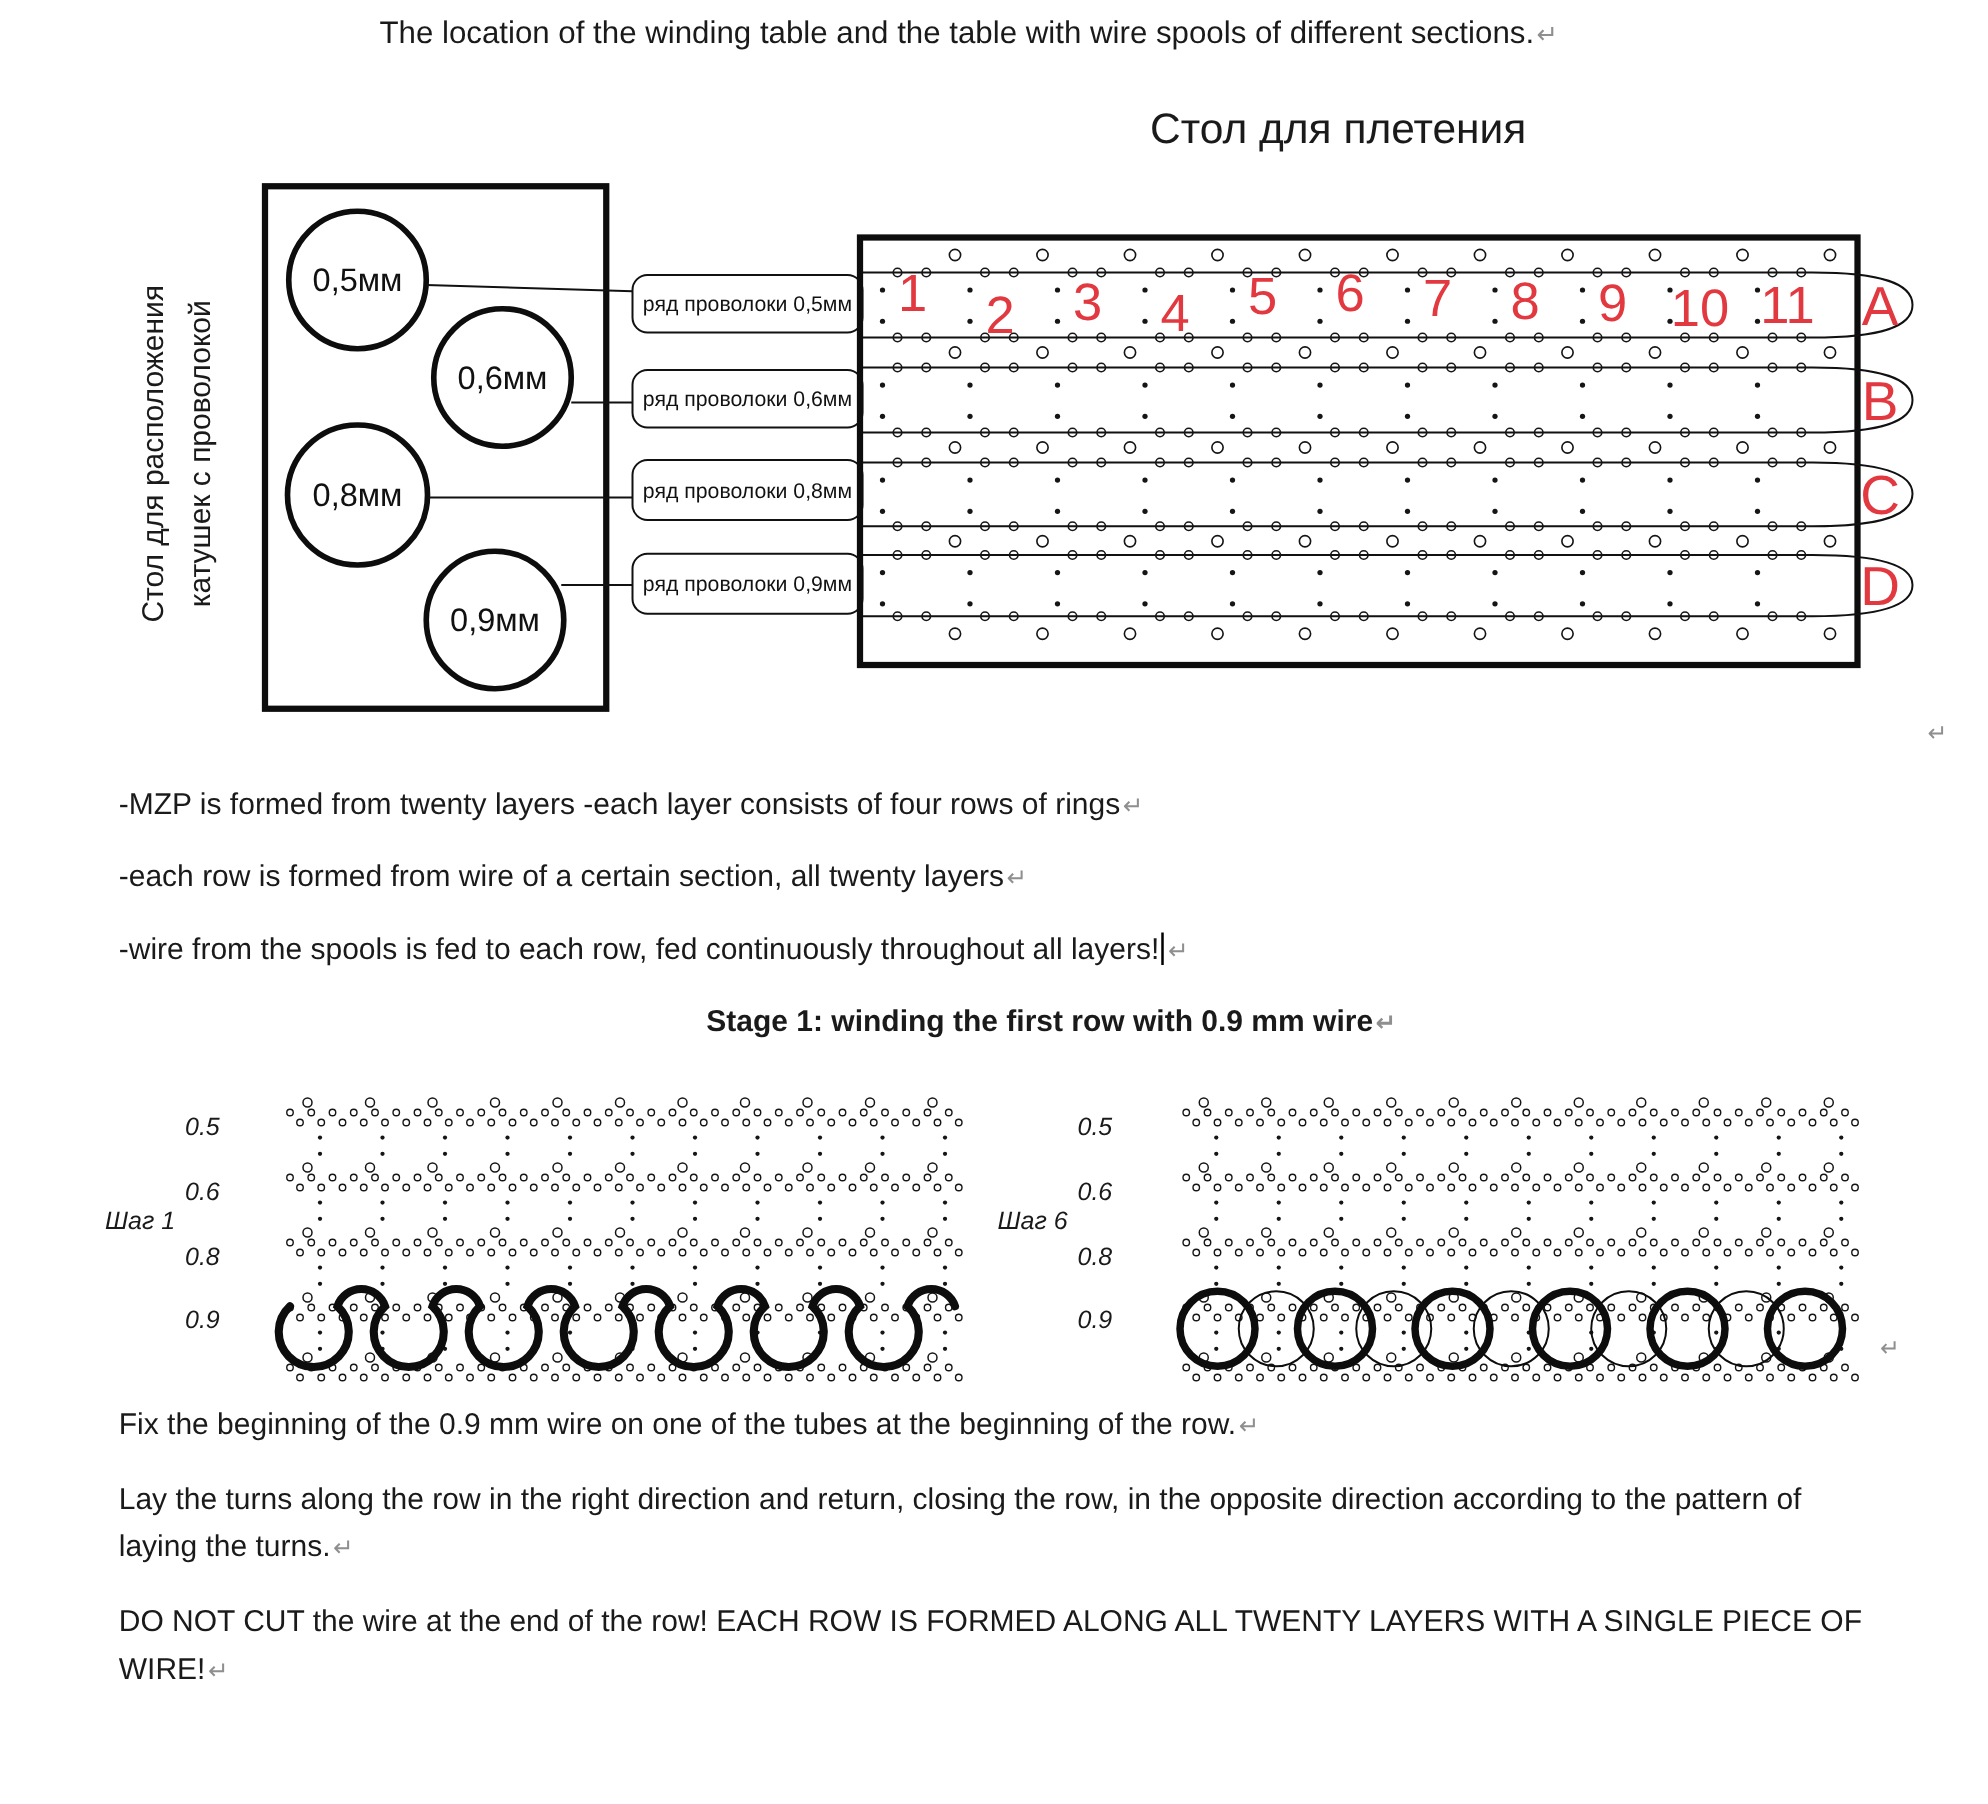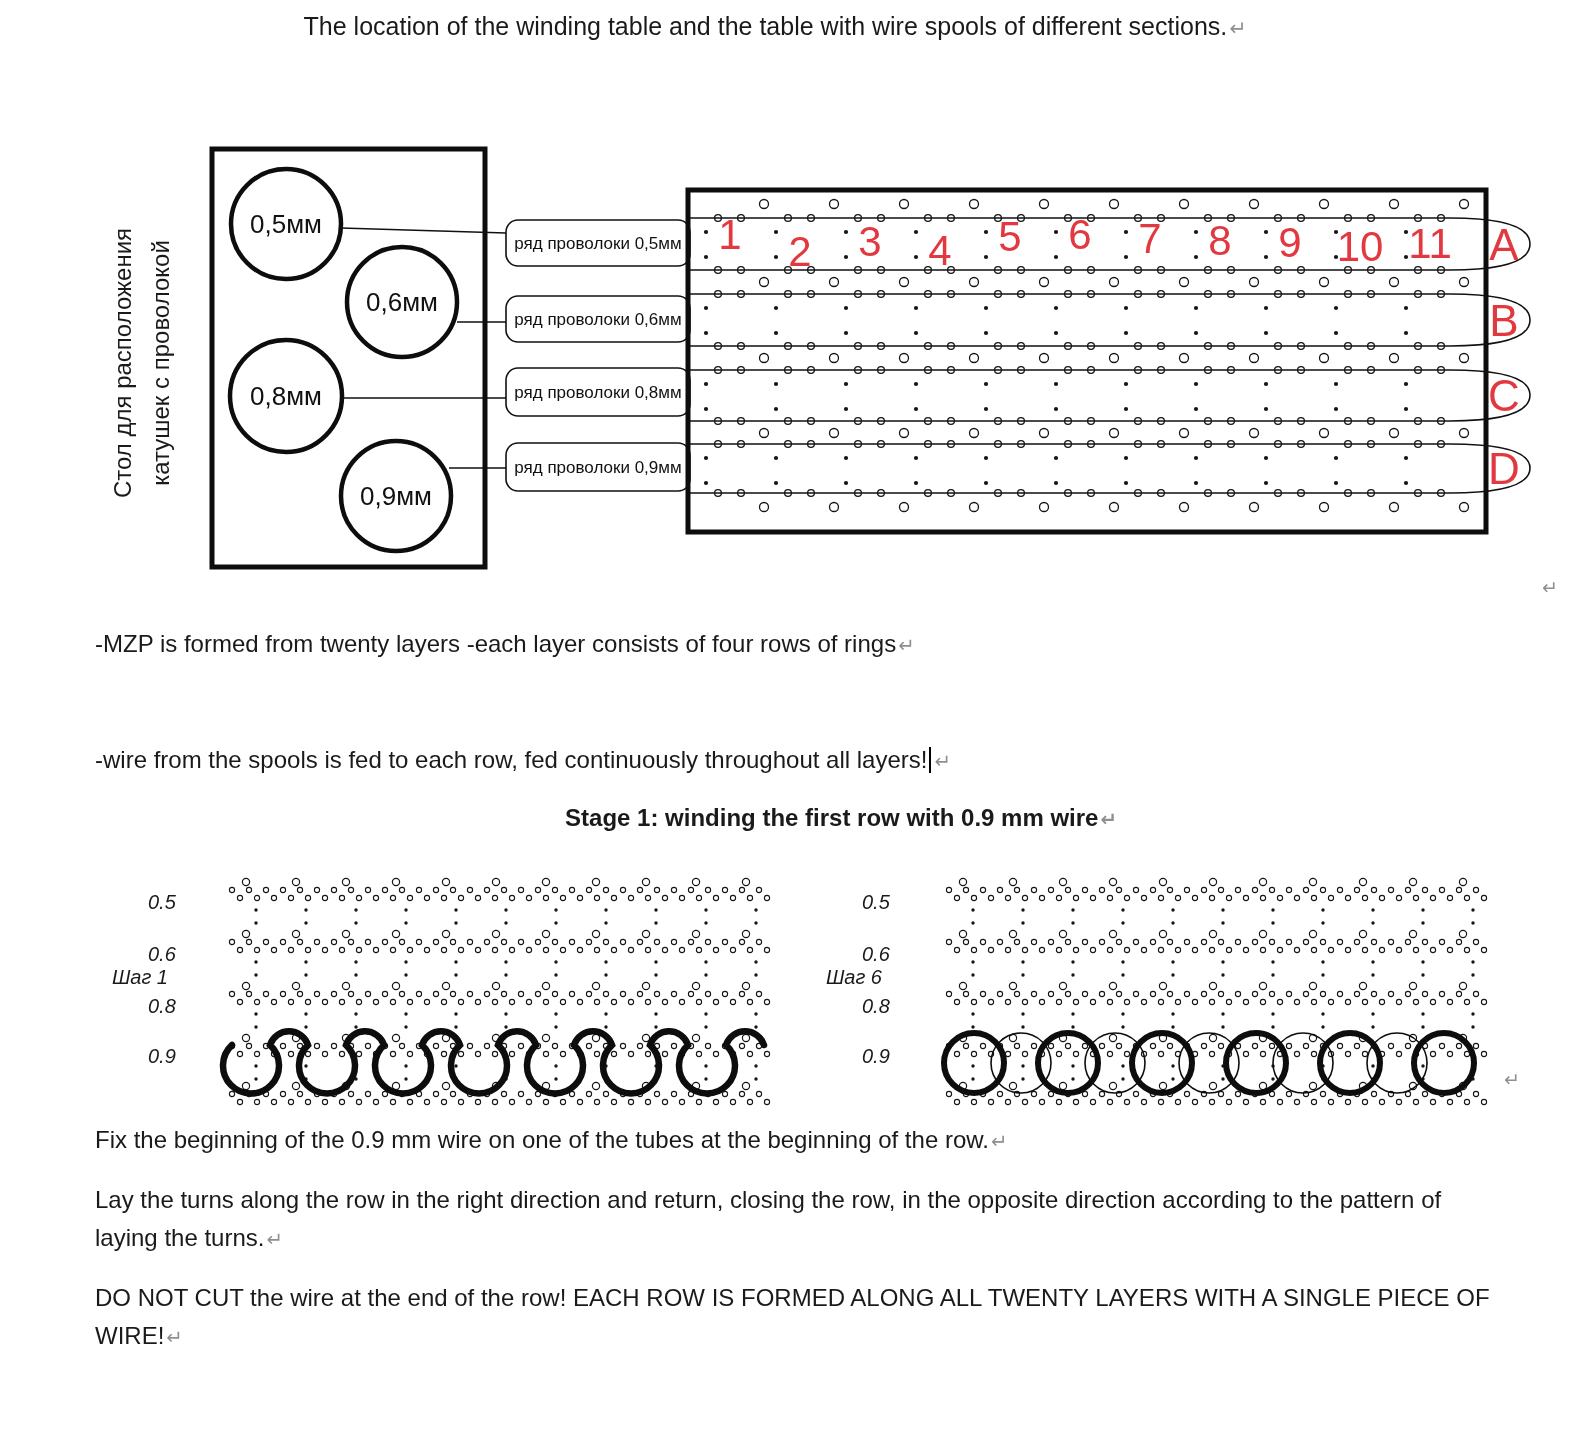--- a/index.html
+++ b/index.html
@@ -7,41 +7,42 @@
         font-family:"Liberation Sans","DejaVu Sans",sans-serif;color:#1a1a1a;}
   .abs{position:absolute;}
   .doc-title{top:12px;left:0;width:1550px;text-align:center;font-size:25px;white-space:nowrap;}
   .pmark{color:#8f8f8f;font-size:0.82em;padding-left:2px;}
   .pmark-abs{position:absolute;color:#8f8f8f;font-size:19px;}
   .table-title{top:84px;left:920px;width:300px;text-align:center;font-size:34px;white-space:nowrap;}
   .rotated-label{left:-22px;top:324px;width:330px;height:78px;transform:rotate(-90deg);
                  transform-origin:center;text-align:center;font-size:24px;line-height:38px;white-space:nowrap;}
   .note{left:95px;font-size:24px;white-space:nowrap;}
   .stage-heading{top:804px;left:0;width:1590px;text-align:center;font-size:24px;font-weight:bold;white-space:nowrap;padding-left:46px;}
-  .step-label{font-size:20px;font-style:italic;text-align:right;width:84px;}
+  .step-label{font-size:20px;font-style:italic;text-align:left;width:84px;}
   .wire-size{font-size:20px;font-style:italic;text-align:left;width:52px;}
   .instructions{left:95px;top:1121px;width:1402px;}
   .instructions p{font-size:24px;line-height:38px;margin:0 0 21px 0;}
   .caret{display:inline-block;width:0;height:26px;border-left:2px solid #000;
          vertical-align:-5px;margin:0 1px 0 2px;}
   svg text{font-family:"Liberation Sans","DejaVu Sans",sans-serif;}
   .spool-text{font-size:26px;fill:#111;}
   .callout-text{font-size:17px;fill:#111;}
   .num-red{font-size:42px;fill:#e2383f;}
   .letter-red{font-size:44px;fill:#e2383f;}
 </style>
 </head>
 <body>
 
 <div class="page">
 
   <div class="abs doc-title">
     <span>The location of the winding table and the table with wire spools of different sections.</span><span class="pmark">↵</span>
   </div>
 
+  <div class="abs table-title">Стол для плетения</div>
 
   <div class="abs rotated-label">
     <div>Стол для расположения</div>
     <div>катушек с проволокой</div>
   </div>
 
   <svg class="abs" style="left:0;top:80px;" width="1590" height="512" viewBox="0 0 1590 512">
 
     <rect x="212" y="69" width="273" height="418" fill="none" stroke="#0d0d0d" stroke-width="5"></rect>
 
@@ -412,20 +413,23 @@
     <text class="letter-red" x="1504" y="180" text-anchor="middle">A</text>
     <text class="letter-red" x="1504" y="256" text-anchor="middle">B</text>
     <text class="letter-red" x="1504" y="331" text-anchor="middle">C</text>
     <text class="letter-red" x="1504" y="404" text-anchor="middle">D</text>
   </svg>
 
   <div class="pmark-abs" style="left:1542px;top:576px;">↵</div>
 
   <div class="abs note" style="top:630px;">
     <span>-MZP is formed from twenty layers -each layer consists of four rows of rings</span><span class="pmark">↵</span>
+  </div>
+  <div class="abs note" style="top:688px;">
+    <span>-each row is formed from wire of a certain section, all twenty layers</span><span class="pmark">↵</span>
   </div>
   <div class="abs note" style="top:746px;">
     <span>-wire from the spools is fed to each row, fed continuously throughout all layers!</span><span class="caret"></span><span class="pmark">↵</span>
   </div>
 
   <div class="abs stage-heading">
     <span>Stage 1: winding the first row with 0.9 mm wire</span><span class="pmark">↵</span>
   </div>
 
   <svg class="abs" style="left:0;top:855px;" width="1590" height="252" viewBox="0 0 1590 252">

